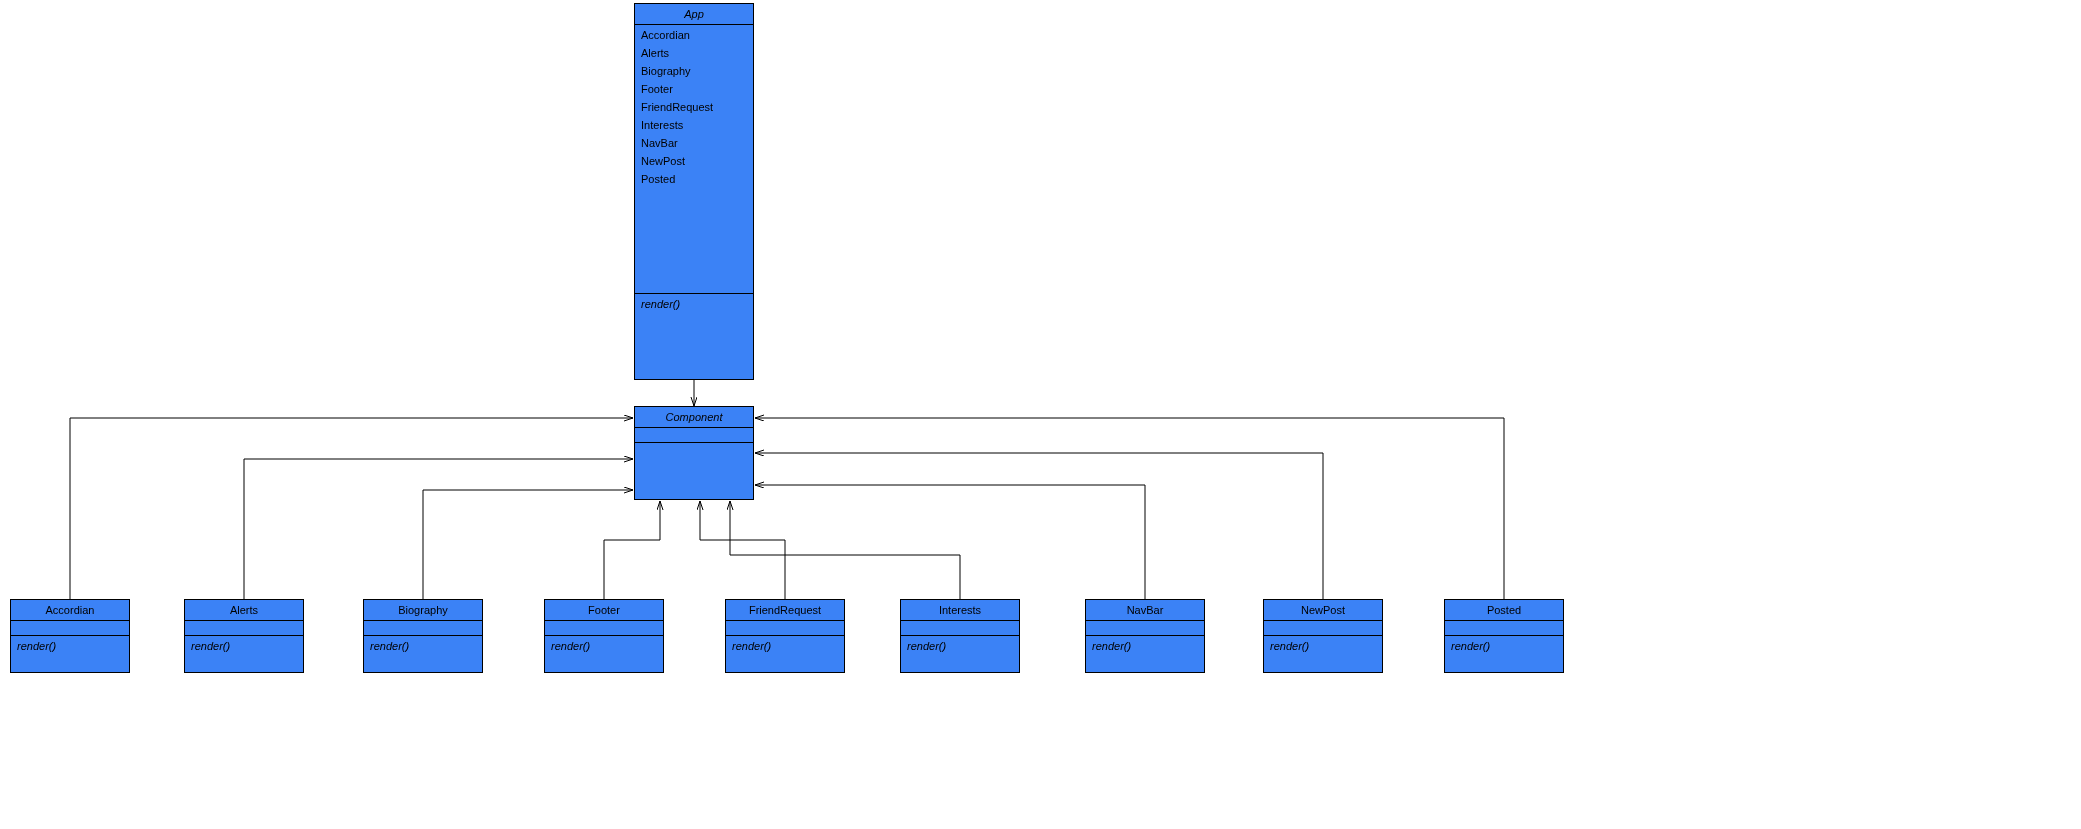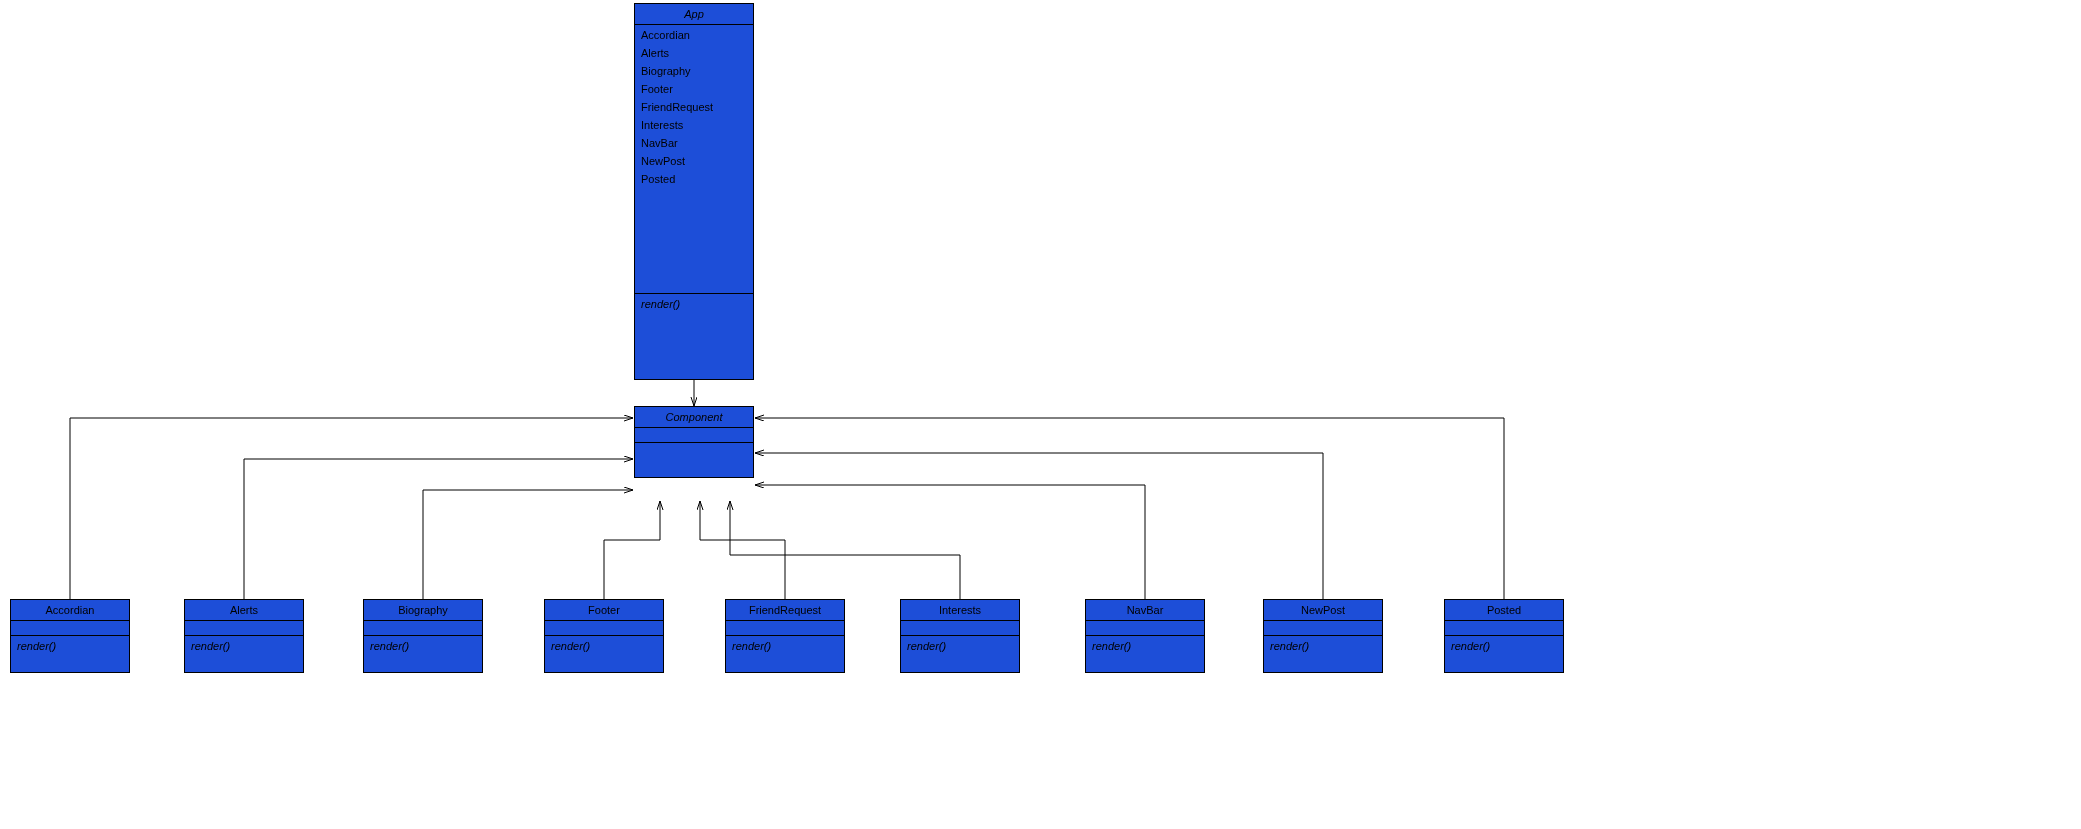--- a/index.html
+++ b/index.html
@@ -11,21 +11,21 @@
     color: #000;
   }
   .canvas {
     position: relative;
     width: 2081px;
     height: 829px;
   }
   .uml-box {
     position: absolute;
     border: 1px solid #000;
-    background: #1d4ed8;
+    background: #3b82f6;
     box-sizing: border-box;
     display: flex;
     flex-direction: column;
   }
   .uml-title {
     text-align: center;
     font-style: italic;
     padding: 4px 6px;
     border-bottom: 1px solid #000;
     flex: 0 0 auto;
@@ -98,21 +98,21 @@
       <div class="attr-item">Interests</div>
       <div class="attr-item">NavBar</div>
       <div class="attr-item">NewPost</div>
       <div class="attr-item">Posted</div>
     </div>
     <div class="uml-ops">
       <div>render()</div>
     </div>
   </div>
 
-  <div class="uml-box" style="left:634px; top:406px; width:120px; height:72px;">
+  <div class="uml-box" style="left:634px; top:406px; width:120px; height:94px;">
     <div class="uml-title">Component</div>
     <div class="uml-attrs empty"></div>
     <div class="uml-ops"></div>
   </div>
 
   <div class="uml-box" style="left:10px; top:599px; width:120px; height:74px;">
     <div class="uml-title noitalic">Accordian</div>
     <div class="uml-attrs empty"></div>
     <div class="uml-ops">
       <div>render()</div>

